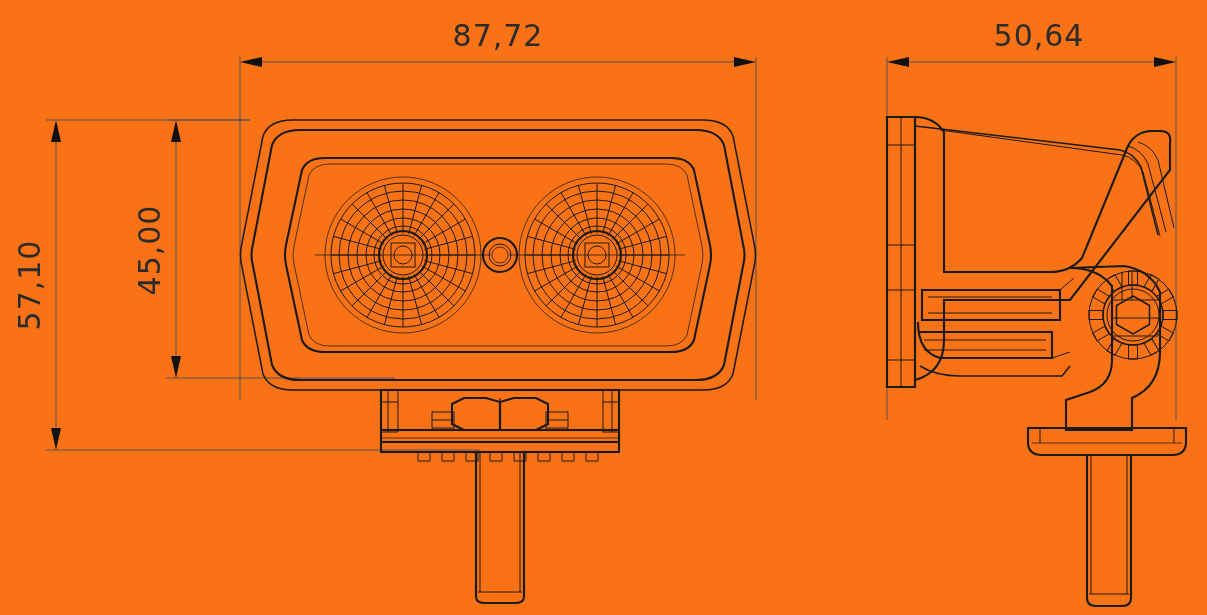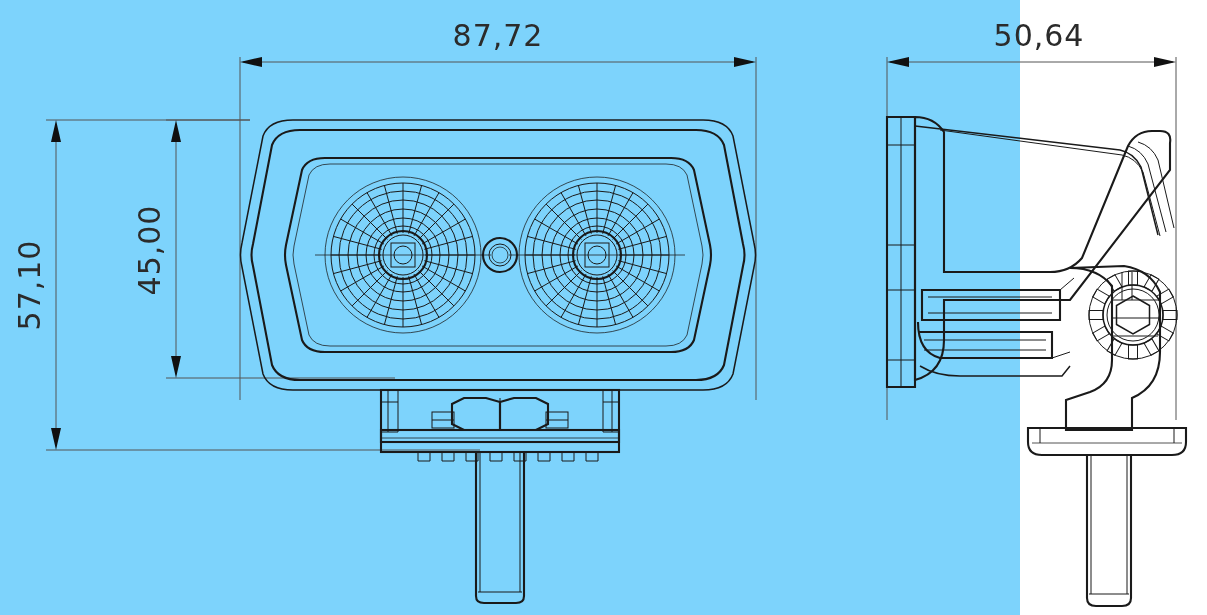--- a/index.html
+++ b/index.html
@@ -9,23 +9,23 @@
     background: #ffffff;
   }
   body {
     width: 1207px;
     height: 615px;
     overflow: hidden;
     font-family: "Liberation Sans", sans-serif;
   }
   #drawing-root {
     position: relative;
-    width: 1020px;
+    width: 1207px;
     height: 615px;
-    background: #7dd3fc;
+    background: #f97316;
   }
   svg#cad {
     display: block;
     width: 1207px;
     height: 615px;
   }
   .dim-text {
     font-family: "DejaVu Sans", sans-serif;
     font-size: 30px;
     fill: #2b2b2b;

